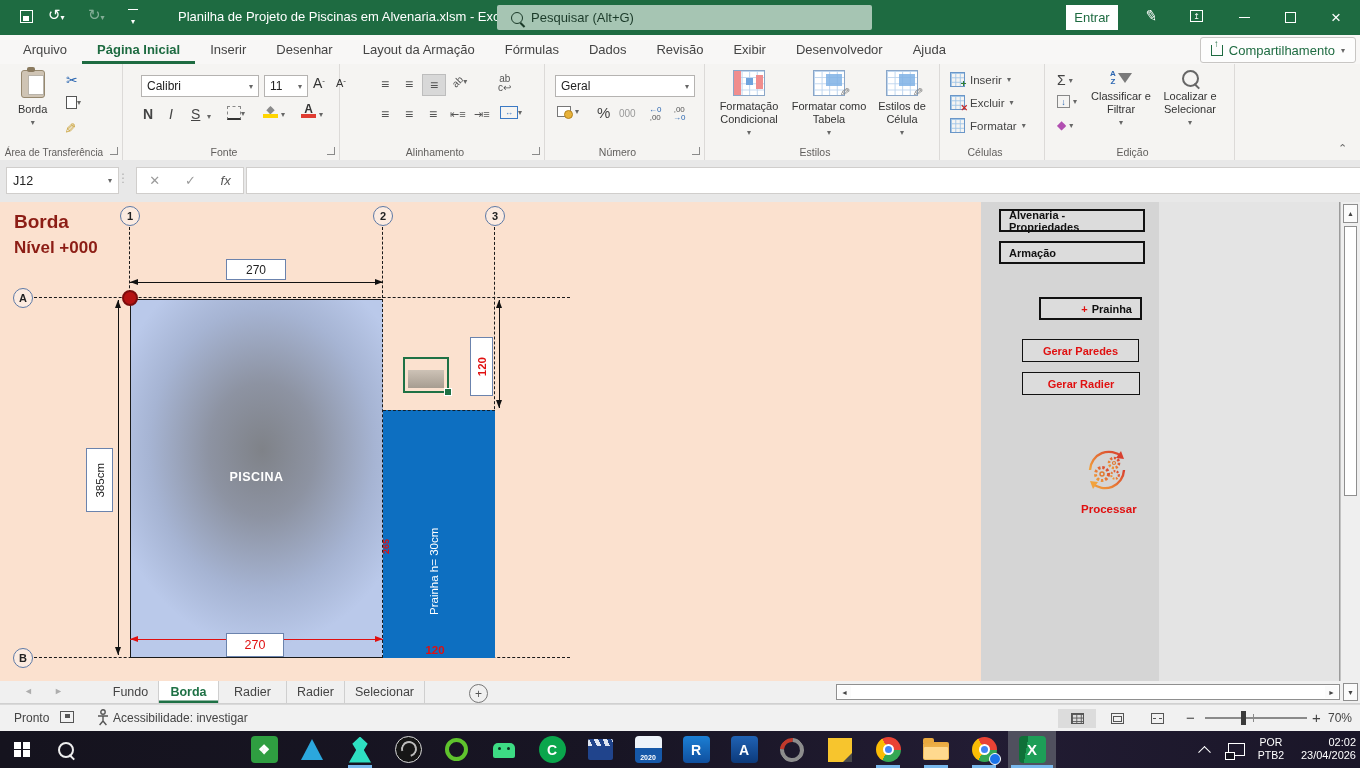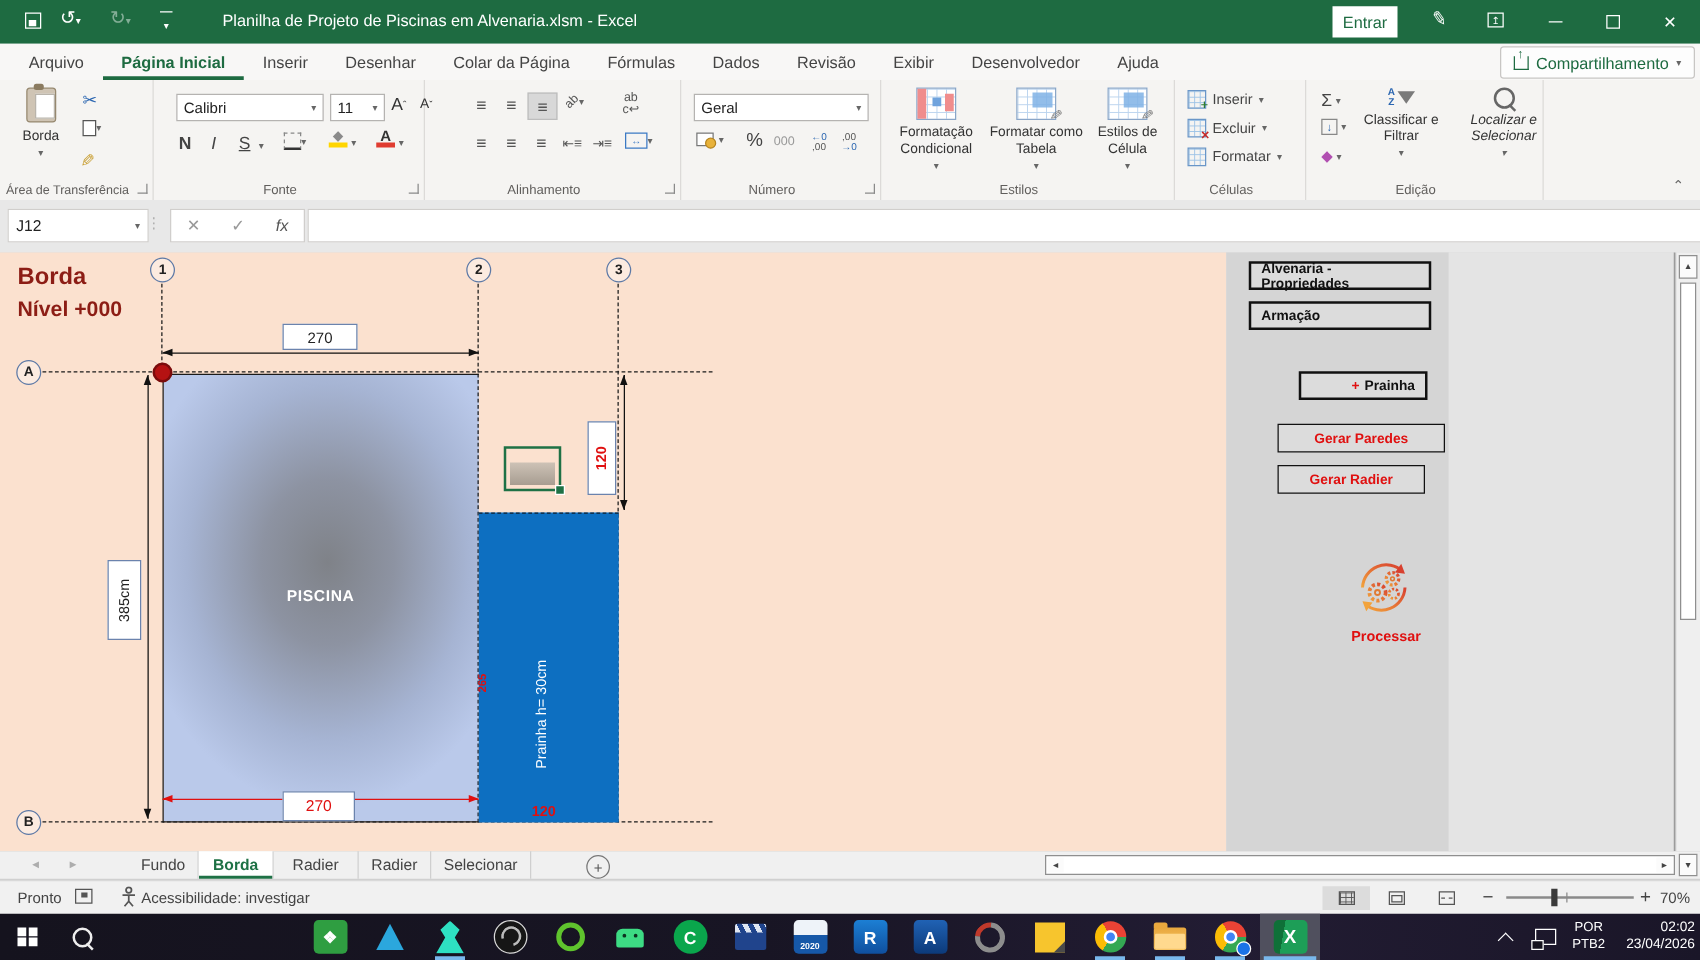--- a/index.html
+++ b/index.html
@@ -172,38 +172,42 @@
 <div class="screen">
 
   <div class="titlebar">
     <div class="qa-icon" style="left:20px;top:10px;width:13px;height:13px;border:1.5px solid #fff;box-sizing:border-box;">
       <div style="position:absolute;left:2px;bottom:1px;width:6px;height:5px;background:#fff;"></div>
     </div>
     <div class="qa-icon" style="left:48px;top:6px;">↺<span style="font-size:8px;">▾</span></div>
     <div class="qa-icon" style="left:88px;top:6px;opacity:.45;">↻<span style="font-size:8px;">▾</span></div>
     <div class="qa-icon" style="left:128px;top:9px;width:10px;border-top:1.6px solid #fff;text-align:center;"><span style="font-size:8px;">▾</span></div>
     <div class="title-text">Planilha de Projeto de Piscinas em Alvenaria.xlsm  -  Excel</div>
+    <div class="searchbox">
+      <span class="mag"></span>
+      <span>Pesquisar (Alt+G)</span>
+    </div>
     <div class="entrar">Entrar</div>
     <div class="qa-icon" style="left:1145px;top:7px;transform:rotate(10deg);">✎</div>
     <div class="qa-icon" style="left:1190px;top:10px;width:13px;height:12px;border:1.5px solid #fff;box-sizing:border-box;text-align:center;font-size:8px;line-height:11px;">↥</div>
     <div class="winctl" style="left:1224px;">
         <span class="min-glyph"></span>
       </div>
     <div class="winctl" style="left:1270px;">
         <span class="rest-glyph"></span>
       </div>
     <div class="winctl" style="left:1316px;font-size:17px;">×</div>
   </div>
 
   <div class="tabrow">
     <div class="rtab">Arquivo</div>
     <div class="rtab active">Página Inicial</div>
     <div class="rtab">Inserir</div>
     <div class="rtab">Desenhar</div>
-    <div class="rtab">Colar da Página</div>
+    <div class="rtab">Layout da Armação</div>
     <div class="rtab">Fórmulas</div>
     <div class="rtab">Dados</div>
     <div class="rtab">Revisão</div>
     <div class="rtab">Exibir</div>
     <div class="rtab">Desenvolvedor</div>
     <div class="rtab">Ajuda</div>
     <div class="share-btn">
       <span class="share-ic"></span>
       <span>Compartilhamento</span>
       <span class="chev">▾</span>
@@ -386,21 +390,21 @@
         <span style="display:flex;align-items:center;gap:2px;">
           <span style="display:flex;flex-direction:column;font-size:8px;font-weight:bold;color:#2b66b1;line-height:8px;">
               <span>A</span>
               <span>Z</span>
             </span>
           <span style="width:0;height:0;border-left:7px solid transparent;border-right:7px solid transparent;border-top:10px solid #7a7a7a;"></span>
         </span>
         <span style="margin-top:4px;">Classificar e Filtrar</span>
         <span class="chev">▾</span>
       </div>
-      <div class="bigbtn" style="left:124px;width:68px;font-style:italic;">
+      <div class="bigbtn" style="left:111px;width:68px;">
         <span style="width:13px;height:13px;border:2px solid #666;border-radius:50%;position:relative;">
             <i style="position:absolute;left:11px;top:11px;width:7px;height:2px;background:#666;transform:rotate(45deg);transform-origin:0 0;"></i>
           </span>
         <span style="margin-top:3px;">Localizar e Selecionar</span>
         <span class="chev">▾</span>
       </div>
       <div class="glabel">Edição</div>
     </div>
 
     <div class="smbtn" style="left:1338px;top:78px;font-size:11px;color:#666;">⌃</div>
@@ -475,21 +479,21 @@
       </div>
     </div>
 
     <div class="panel">
       <div class="pbtn" style="left:18px;top:7px;width:146px;height:23px;">Alvenaria - Propriedades</div>
       <div class="pbtn" style="left:18px;top:39px;width:146px;height:23px;">Armação</div>
       <div class="pbtn" style="left:58px;top:95px;width:103px;height:23px;justify-content:flex-end;gap:4px;">
         <span class="redtxt">+</span>
         <span>Prainha</span>
       </div>
-      <div class="pbtn thin" style="left:41px;top:137px;width:134px;height:23px;">
+      <div class="pbtn thin" style="left:41px;top:137px;width:117px;height:23px;">
         <span class="redtxt">Gerar Paredes</span>
       </div>
       <div class="pbtn thin" style="left:41px;top:170px;width:118px;height:23px;">
         <span class="redtxt">Gerar Radier</span>
       </div>
       <div class="abs" style="left:100px;top:242px;">
         <svg width="52" height="52" viewBox="0 0 52 52">
           <defs>
               <linearGradient id="pgrad" x1="0" y1="1" x2="1" y2="0">
             <stop offset="0" stop-color="#f2a33c"></stop>

